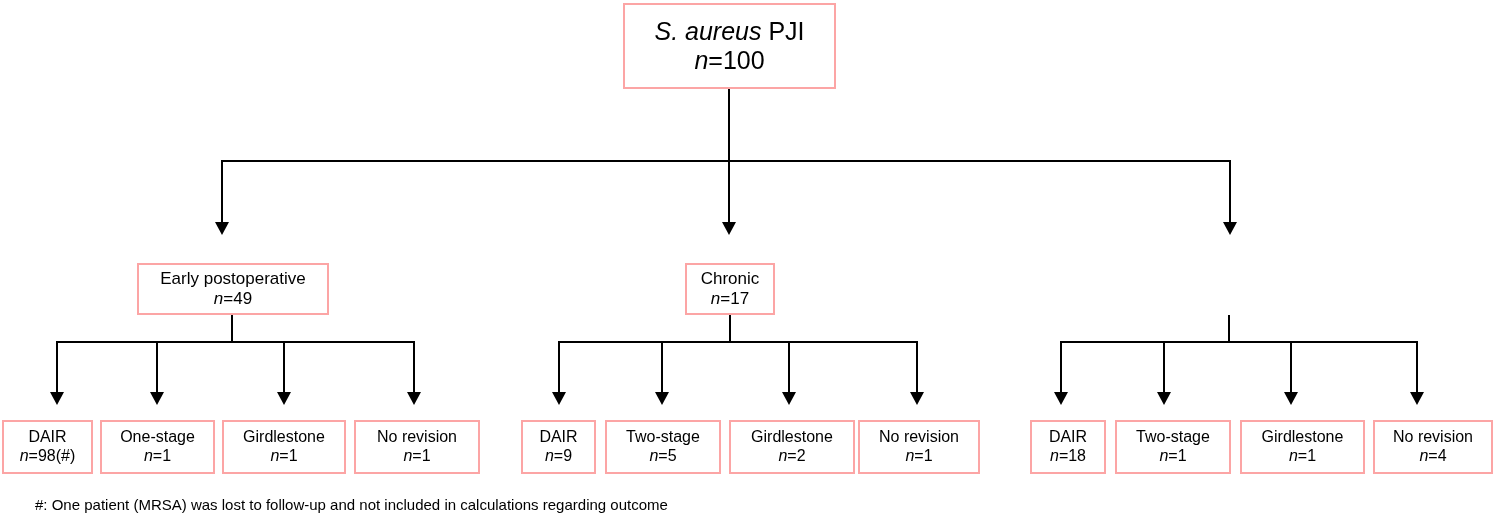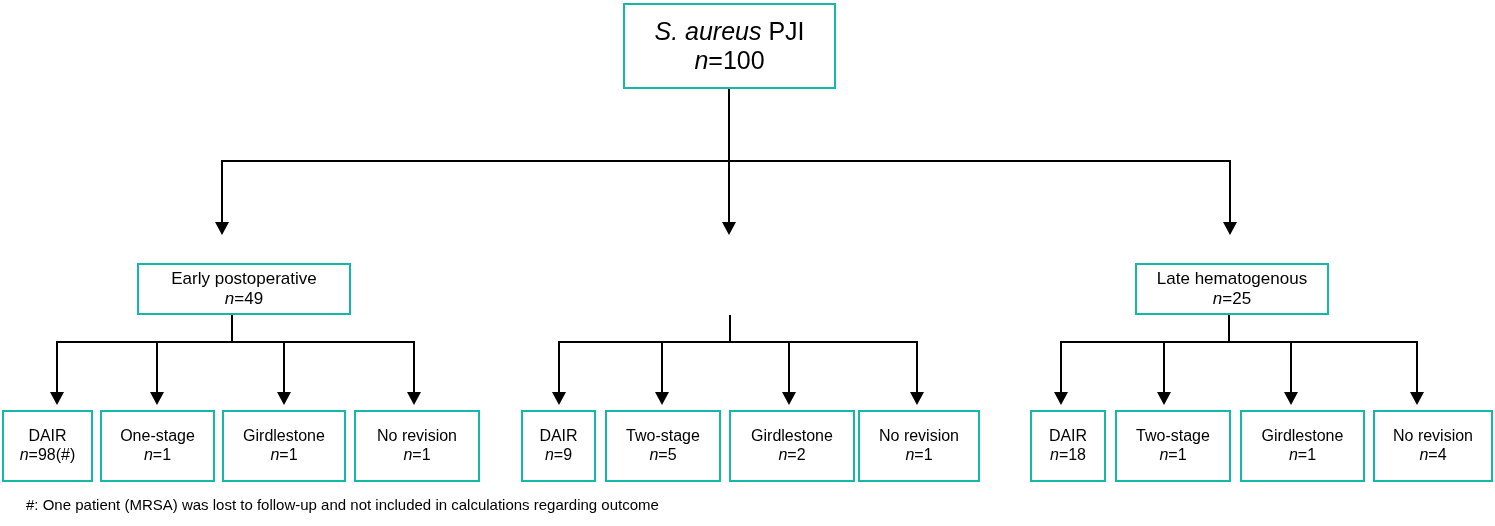--- a/index.html
+++ b/index.html
@@ -14,21 +14,21 @@
   #flow-root {
     position: relative;
     width: 1495px;
     height: 526px;
     background: #ffffff;
     overflow: hidden;
   }
   .node {
     position: absolute;
     box-sizing: border-box;
-    border: 2px solid #14b8a6;
+    border: 2px solid #fca5a5;
     background: #ffffff;
     display: flex;
     flex-direction: column;
     align-items: center;
     justify-content: center;
     text-align: center;
     line-height: 1.18;
     white-space: nowrap;
   }
   .node .line1 {
@@ -46,28 +46,28 @@
     top: 3px;
     width: 213px;
     height: 86px;
     font-size: 25px;
   }
   
   .lvl2 {
     font-size: 17px;
     height: 52px;
   }
-  #node-early  { left: 137px;  top: 263px; width: 214px; }
+  #node-early  { left: 137px;  top: 263px; width: 192px; }
   #node-chronic{ left: 685px;  top: 263px; width: 90px;  }
   #node-late   { left: 1135px; top: 263px; width: 194px; }
   
   .lvl3 {
     font-size: 16px;
-    height: 72px;
-    top: 410px;
+    height: 54px;
+    top: 420px;
   }
   
   #node-l-dair   { left: 2px;   width: 91px;  }
   #node-l-one    { left: 100px; width: 115px; }
   #node-l-girdle { left: 222px; width: 124px; }
   #node-l-norev  { left: 354px; width: 126px; }
   
   #node-m-dair   { left: 521px; width: 75px;  }
   #node-m-two    { left: 605px; width: 116px; }
   #node-m-girdle { left: 729px; width: 126px; }
@@ -93,21 +93,21 @@
     position: absolute;
     width: 0;
     height: 0;
     border-left: 7px solid transparent;
     border-right: 7px solid transparent;
     border-top: 13px solid #000000;
   }
   
   #footnote {
     position: absolute;
-    left: 26px;
+    left: 35px;
     top: 496px;
     font-size: 15px;
     white-space: nowrap;
     text-align: center;
   }
 </style>
 </head>
 <body>
 
 <div id="flow-root">
@@ -127,25 +127,25 @@
   <div class="arrowhead" style="left:722px; top:222px;"></div>
 
   <div class="vline" style="left:1229px; top:160px; height:63px;"></div>
   <div class="arrowhead" style="left:1223px; top:222px;"></div>
 
   <div class="node lvl2" id="node-early">
     <span class="line1">Early postoperative</span>
     <span class="line2"><span class="ital">n</span><span>=49</span></span>
   </div>
 
-
-  <div class="node lvl2" id="node-late">
-    <span class="line1">Late hematogenous</span>
-    <span class="line2"><span class="ital">n</span><span>=25</span></span>
-  </div>
+  <div class="node lvl2" id="node-chronic">
+    <span class="line1">Chronic</span>
+    <span class="line2"><span class="ital">n</span><span>=17</span></span>
+  </div>
+
 
   <div class="vline" style="left:231px; top:315px; height:28px;"></div>
   <div class="hline" style="left:56px; top:341px; width:359px;"></div>
   <div class="vline" style="left:56px;  top:341px; height:52px;"></div>
   <div class="arrowhead" style="left:50px;  top:392px;"></div>
   <div class="vline" style="left:156px; top:341px; height:52px;"></div>
   <div class="arrowhead" style="left:150px; top:392px;"></div>
   <div class="vline" style="left:283px; top:341px; height:52px;"></div>
   <div class="arrowhead" style="left:277px; top:392px;"></div>
   <div class="vline" style="left:413px; top:341px; height:52px;"></div>

